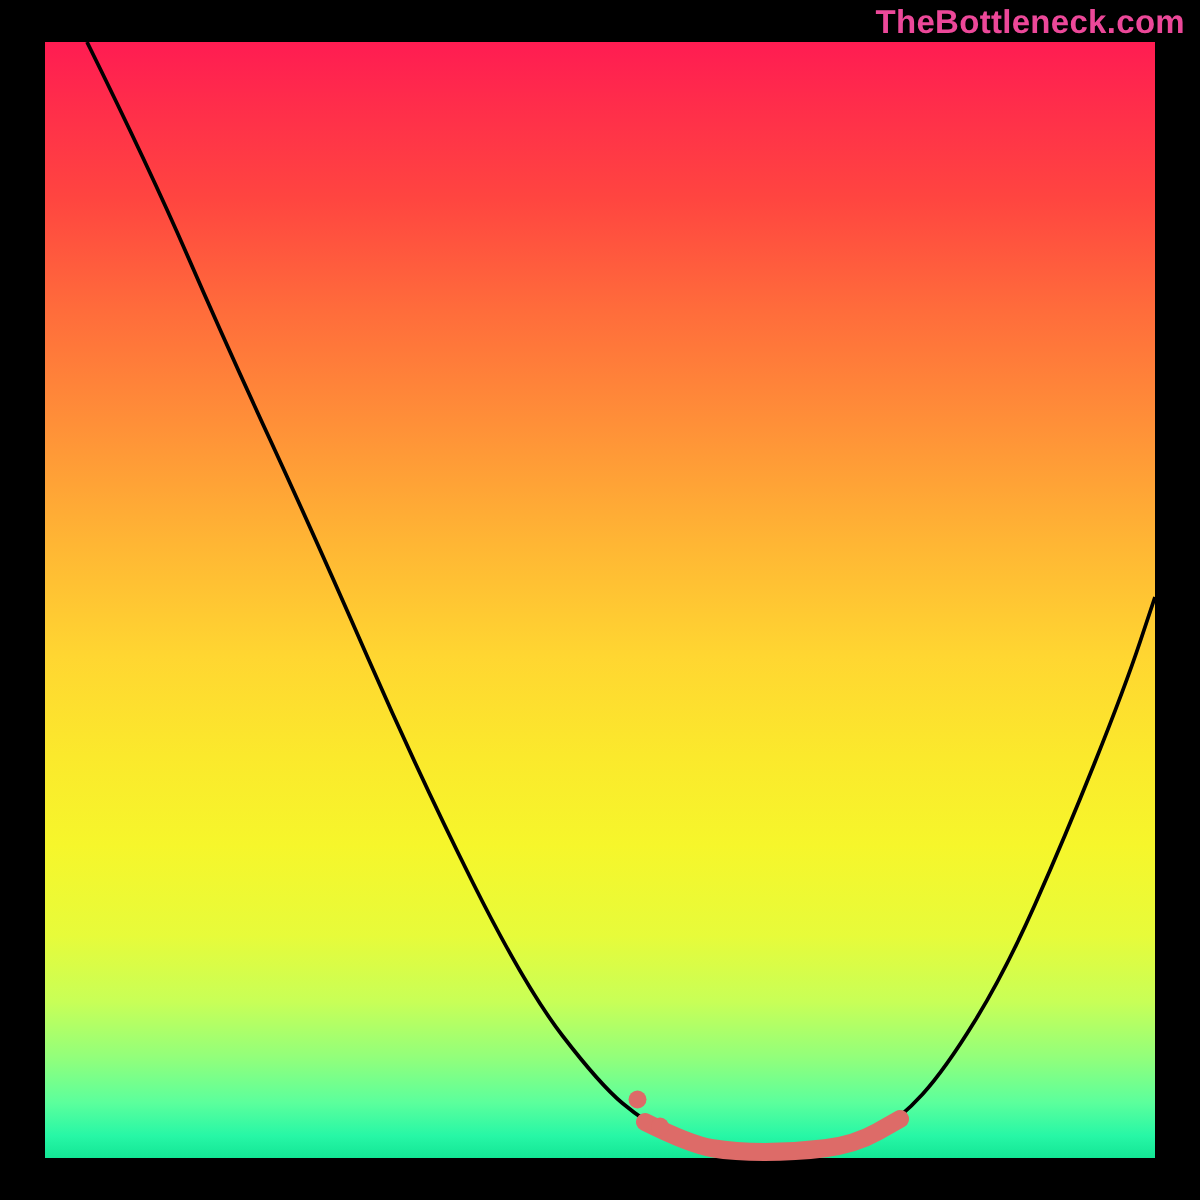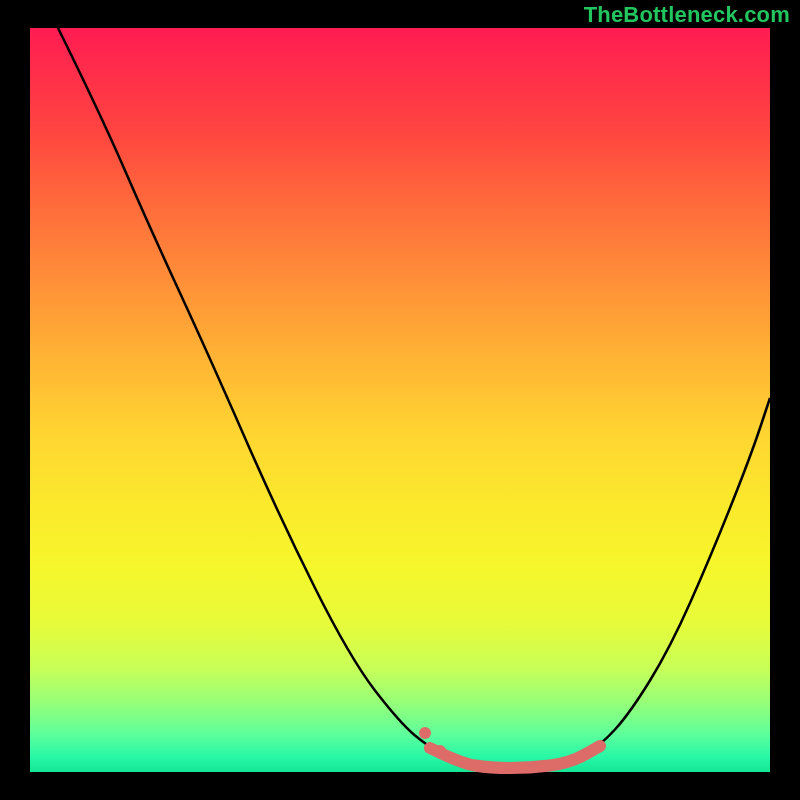--- a/index.html
+++ b/index.html
@@ -14,21 +14,21 @@
   .frame {
     position: relative;
     width: 800px;
     height: 800px;
     background: #000;
   }
   .watermark {
     position: absolute;
     top: 2px;
     right: 10px;
-    color: #22c55e;
+    color: #ec4899;
     font-size: 22px;
     font-weight: 600;
     letter-spacing: 0.2px;
     z-index: 10;
   }
   .plot-area {
     position: absolute;
     left: 30px;
     top: 28px;
     width: 740px;

